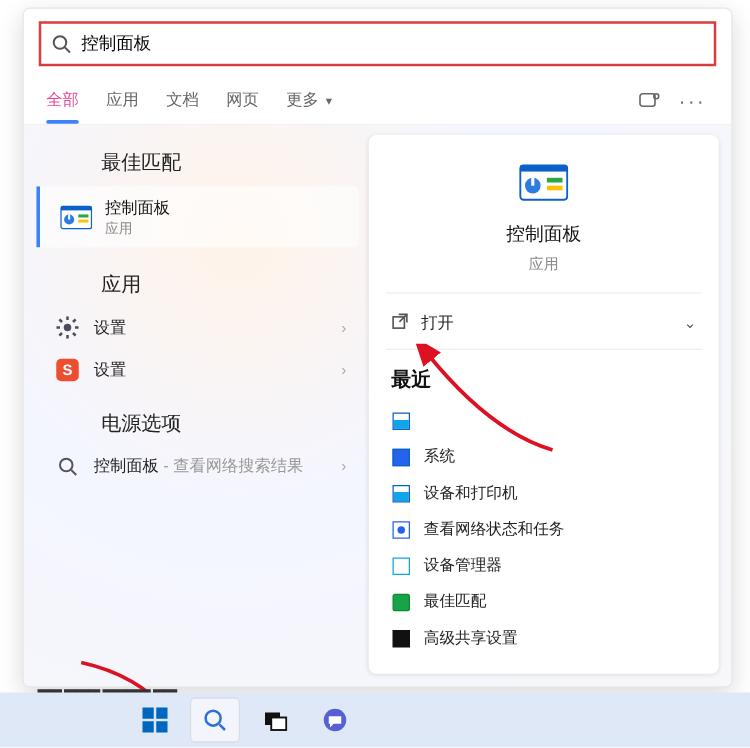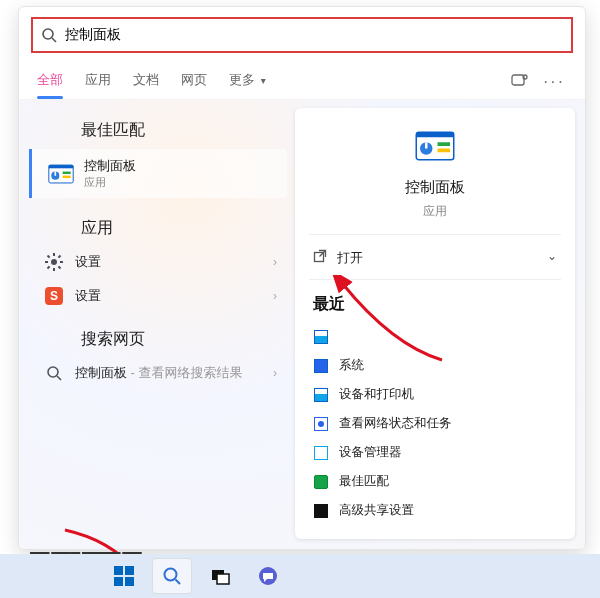--- a/index.html
+++ b/index.html
@@ -163,20 +163,21 @@
     padding-bottom: 14px;
     border-bottom: 1px solid #eee;
   }
   .cp-icon-lg {
     width: 40px; height: 40px;
   }
   .rp-title { font-size: 15px; color: #111; margin-top: 6px; }
   .rp-sub { font-size: 12px; color: #888; }
   .rp-open-row {
     display: flex;
+    align-items: center;
     padding: 14px 4px 12px 4px;
     border-bottom: 1px solid #eee;
     gap: 10px;
     color: #222;
     cursor: pointer;
     position: relative;
   }
   .rp-open-row .chev-d {
     margin-left: auto;
     color: #555;
@@ -342,21 +343,21 @@
         <span>设置</span>
         <span class="chev-r">›</span>
       </div>
 
       <div class="list-item">
         <span class="list-icon sogou-icon">S</span>
         <span>设置</span>
         <span class="chev-r">›</span>
       </div>
 
-      <div class="section-title" style="margin-top:8px;">搜索网页</div>
+      <div class="section-title" style="margin-top:8px;">电源选项</div>
 
       <div class="list-item">
         <span class="list-icon">
           <svg viewBox="0 0 16 16" width="16" height="16">
               <circle cx="7" cy="7" r="5" fill="none" stroke="#555" stroke-width="1.6"></circle>
               <line x1="11" y1="11" x2="15" y2="15" stroke="#555" stroke-width="1.6"></line>
             </svg>
         </span>
         <span>
           <span>控制面板</span><span style="color:#999;"> - 查看网络搜索结果</span>

